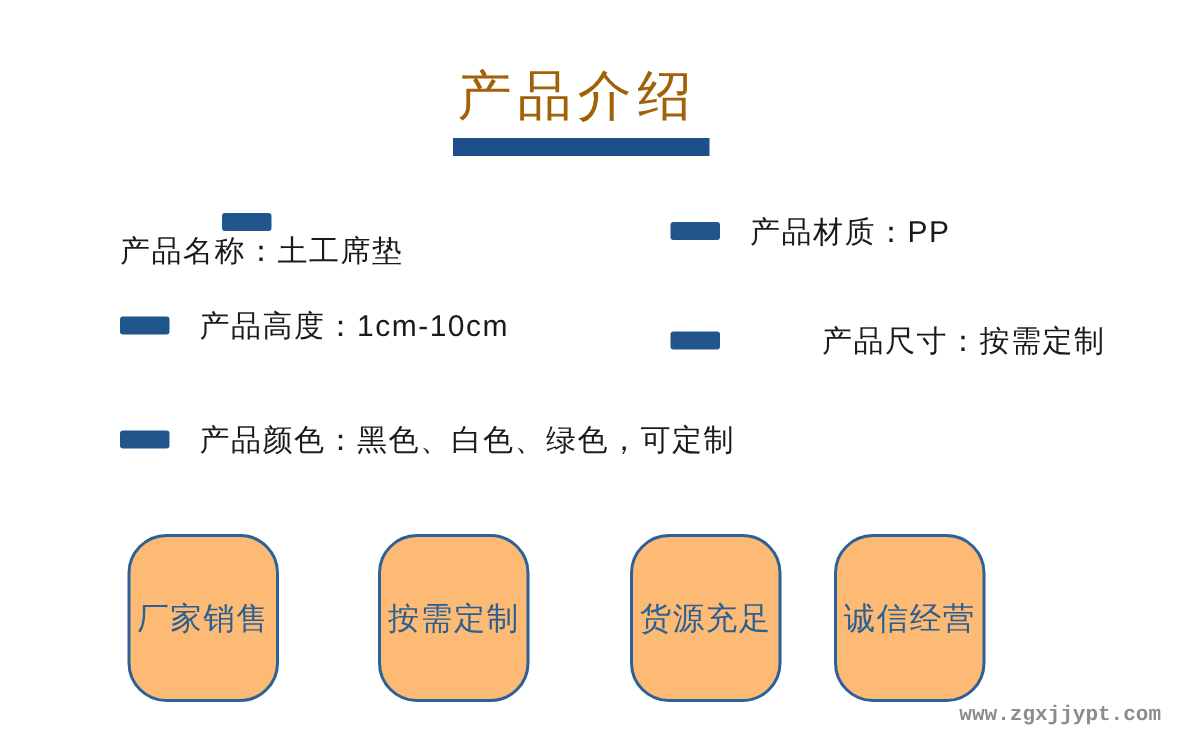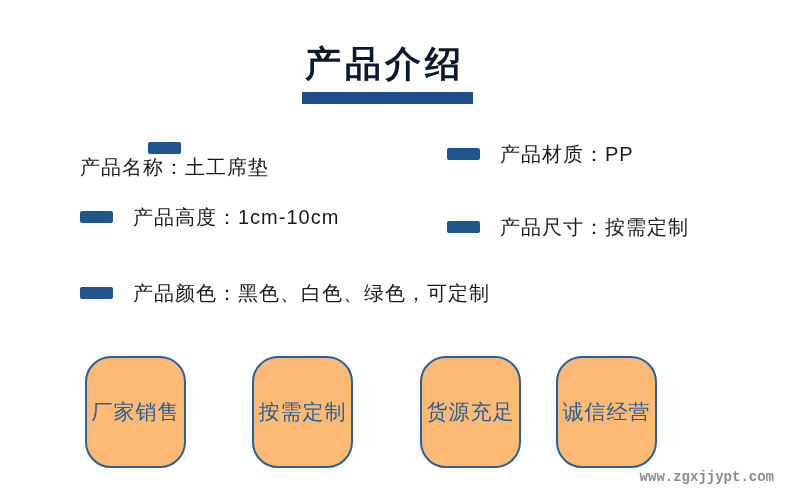--- a/index.html
+++ b/index.html
@@ -16,22 +16,22 @@
     overflow: hidden;
   }
   
   .title {
     position: absolute;
     left: 0;
     top: 40px;
     width: 770px;
     text-align: center;
     font-size: 36px;
-    font-weight: bold;
-    color: #0f172a;
+    font-weight: normal;
+    color: #a16207;
     letter-spacing: 4px;
   }
   .title-bar {
     position: absolute;
     left: 302px;
     top: 92px;
     width: 171px;
     height: 12px;
     background: #1f4f8b;
   }
@@ -54,21 +54,21 @@
   .spec-text {
     font-size: 20px;
     font-weight: 500;
     color: #1a1a1a;
     letter-spacing: 1px;
     white-space: nowrap;
   }
   .spec-0 { left: 80px;  top: 142px; flex-direction: column; }
   .spec-1 { left: 447px; top: 142px; }
   .spec-2 { left: 80px;  top: 205px; }
-  .spec-3 { left: 447px; top: 215px; }
+  .spec-3 { left: 447px; top: 215px; gap: 48px; }
   .spec-4 { left: 80px;  top: 281px; }
   
   .badge {
     position: absolute;
     top: 356px;
     width: 101px;
     height: 112px;
     border: 2px solid #2d6097;
     border-radius: 26px;
     box-sizing: border-box;

